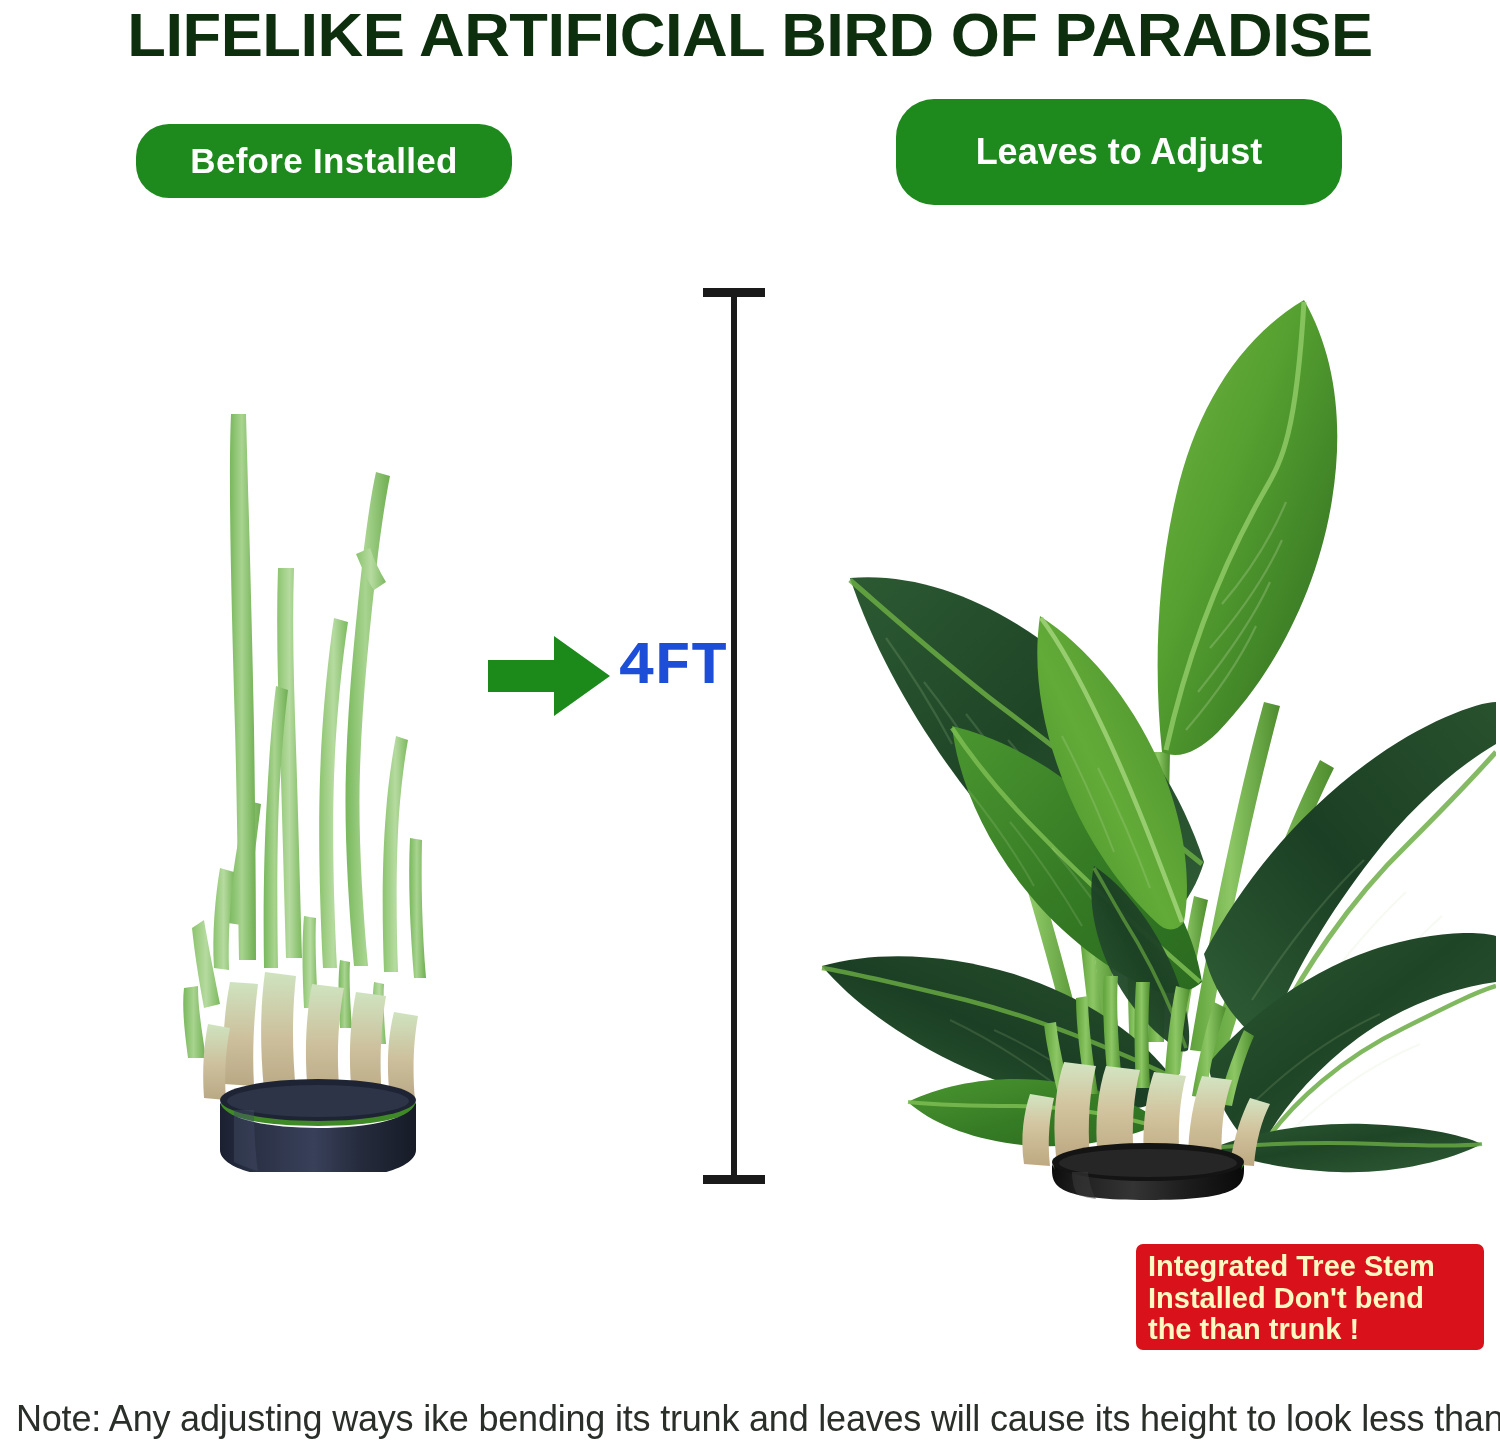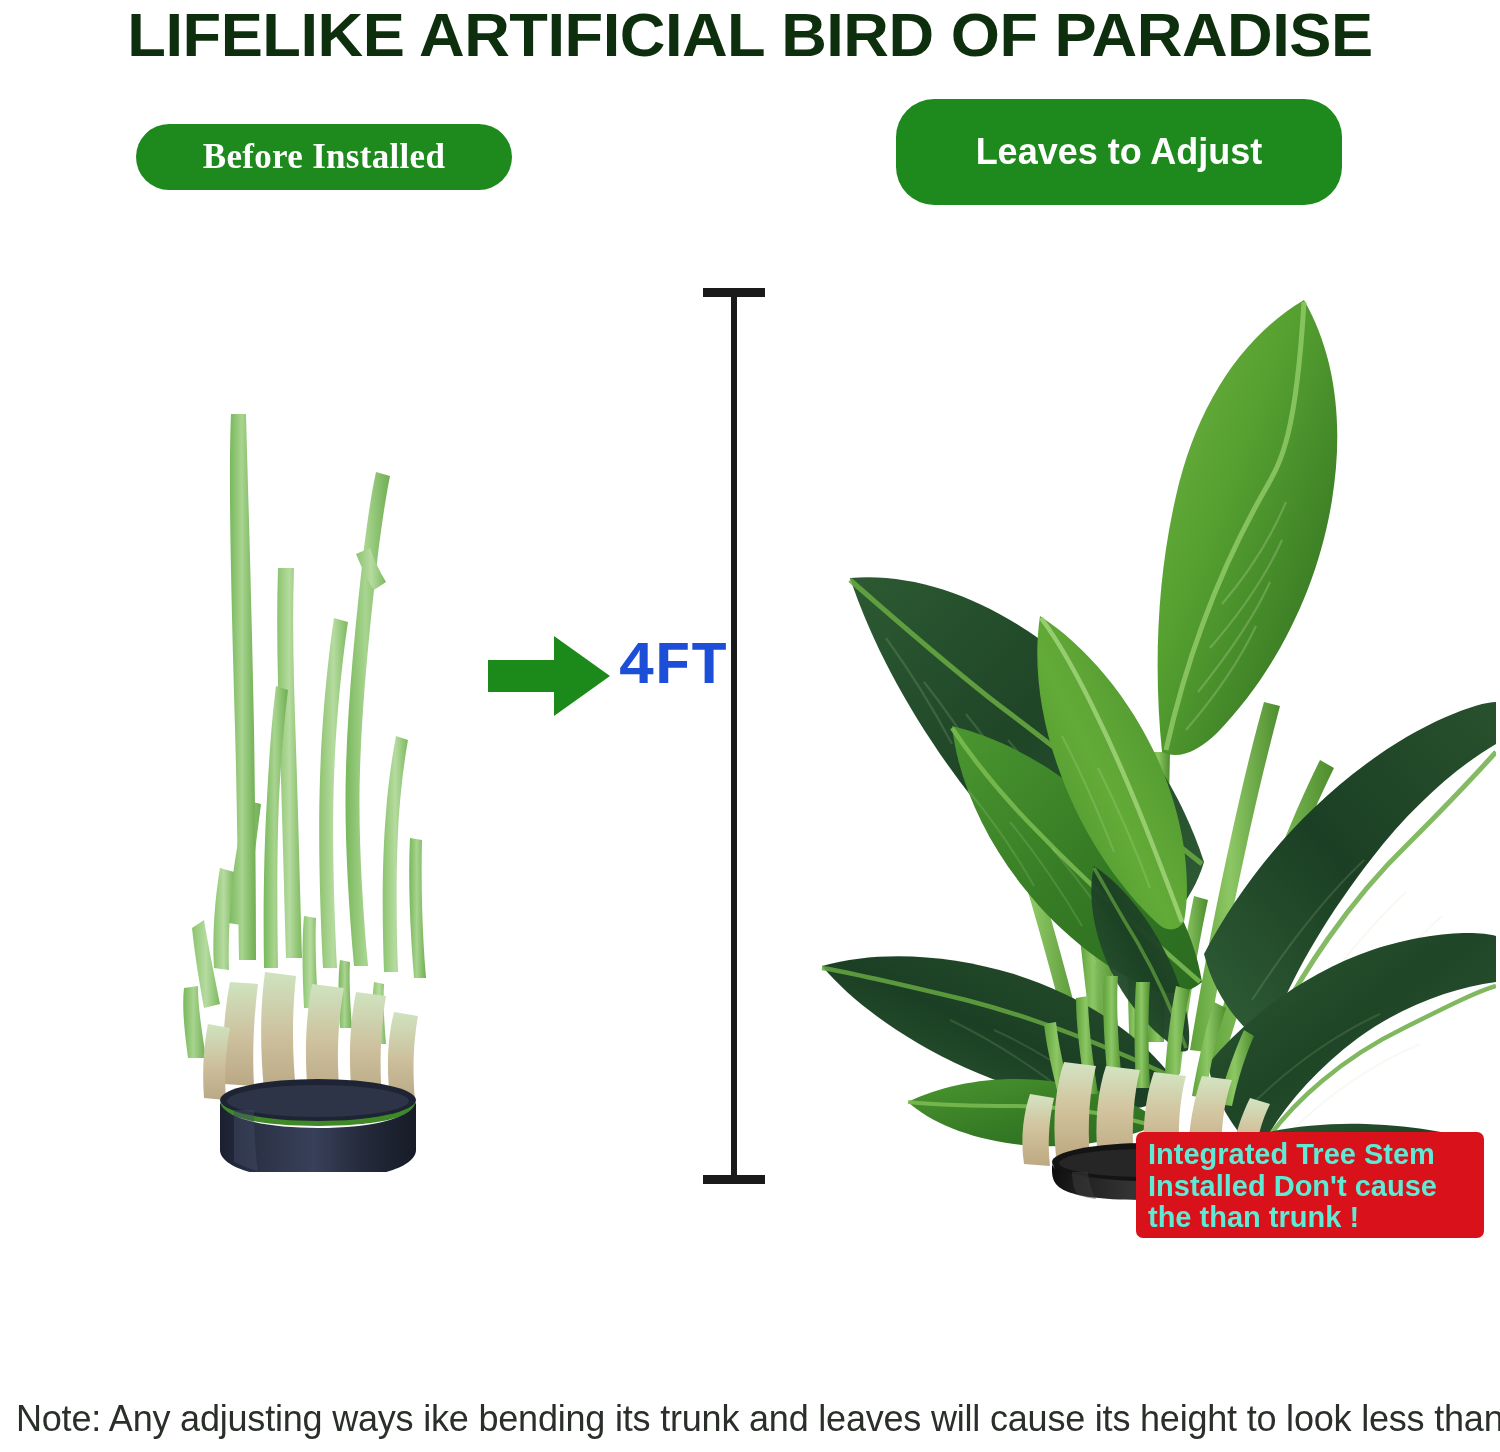--- a/index.html
+++ b/index.html
@@ -30,25 +30,24 @@
     position:absolute;
     background:#1e8a1e;
     color:#ffffff;
     font-family:"Liberation Sans Narrow","Liberation Sans",sans-serif;
     font-weight:bold;
     text-align:center;
     display:flex;align-items:center;justify-content:center;
     box-sizing:border-box;
   }
   #badge-left{
-    left:136px;top:124px;width:376px;height:66px;
+    left:136px;top:124px;width:376px;height:74px;
     border-radius:33px;
     font-size:35px;
     letter-spacing:0.3px;
-    font-family:Liberation Serif, serif;
   }
   #badge-right{
     left:896px;top:99px;width:446px;height:106px;
     border-radius:38px;
     font-size:36px;
     line-height:1.12;
     padding:0 20px;
   }
   #badge-right .ln{display:block;}
 
@@ -64,23 +63,23 @@
   .ft-label{
     position:absolute;left:618px;top:636px;
     color:#1d4ed8;
     font-family:Liberation Mono, monospace;
     font-weight:bold;font-size:62px;line-height:1;
     letter-spacing:-1px;
   }
 
   
   .warn{
-    position:absolute;left:1136px;top:1132px;width:348px;height:106px;
+    position:absolute;left:1136px;top:1244px;width:348px;height:106px;
     background:#d8111b;border-radius:7px;
-    color:#5eead4;
+    color:#fef9c3;
     box-sizing:border-box;
     padding:7px 10px 6px 12px;
     font-size:29px;line-height:1.09;
     font-family:"Liberation Sans",sans-serif;
     font-weight:600;
   }
   .warn b{font-weight:bold;}
   .warn .l3{font-weight:bold;}
 
   
@@ -362,19 +361,19 @@
       <path d="M300 880 L300 888 C300 906 310 918 396 918 C482 918 492 906 492 888 L492 880 C492 898 448 908 396 908 C344 908 300 898 300 880 Z" fill="url(#rPot)"></path>
       <path d="M302 880 L302 884 C302 902 344 912 396 912 C448 912 490 902 490 884 L490 880 Z" fill="url(#rPot)"></path>
       <ellipse cx="396" cy="880" rx="96" ry="19" fill="#141414"></ellipse>
       <ellipse cx="396" cy="881" rx="89" ry="14" fill="#262626"></ellipse>
       <path d="M320 890 C320 900 322 908 326 913 C332 915 338 916 344 917 C340 910 337 900 336 890 Z" fill="#3d3d3d" opacity="0.5"></path>
     </svg>
   </div>
 
   <div class="warn">
     <div>Integrated Tree Stem</div>
-    <div><span>Installed </span><b>Don't cause</b></div>
+    <div><span>Installed </span><b>Don't bend</b></div>
     <div class="l3">the than trunk !</div>
   </div>
 
   <div class="note">Note: Any adjusting ways ike bending its trunk and leaves will cause its height to look less than 4ft.</div>
 
 </div>
 
 </body></html>

